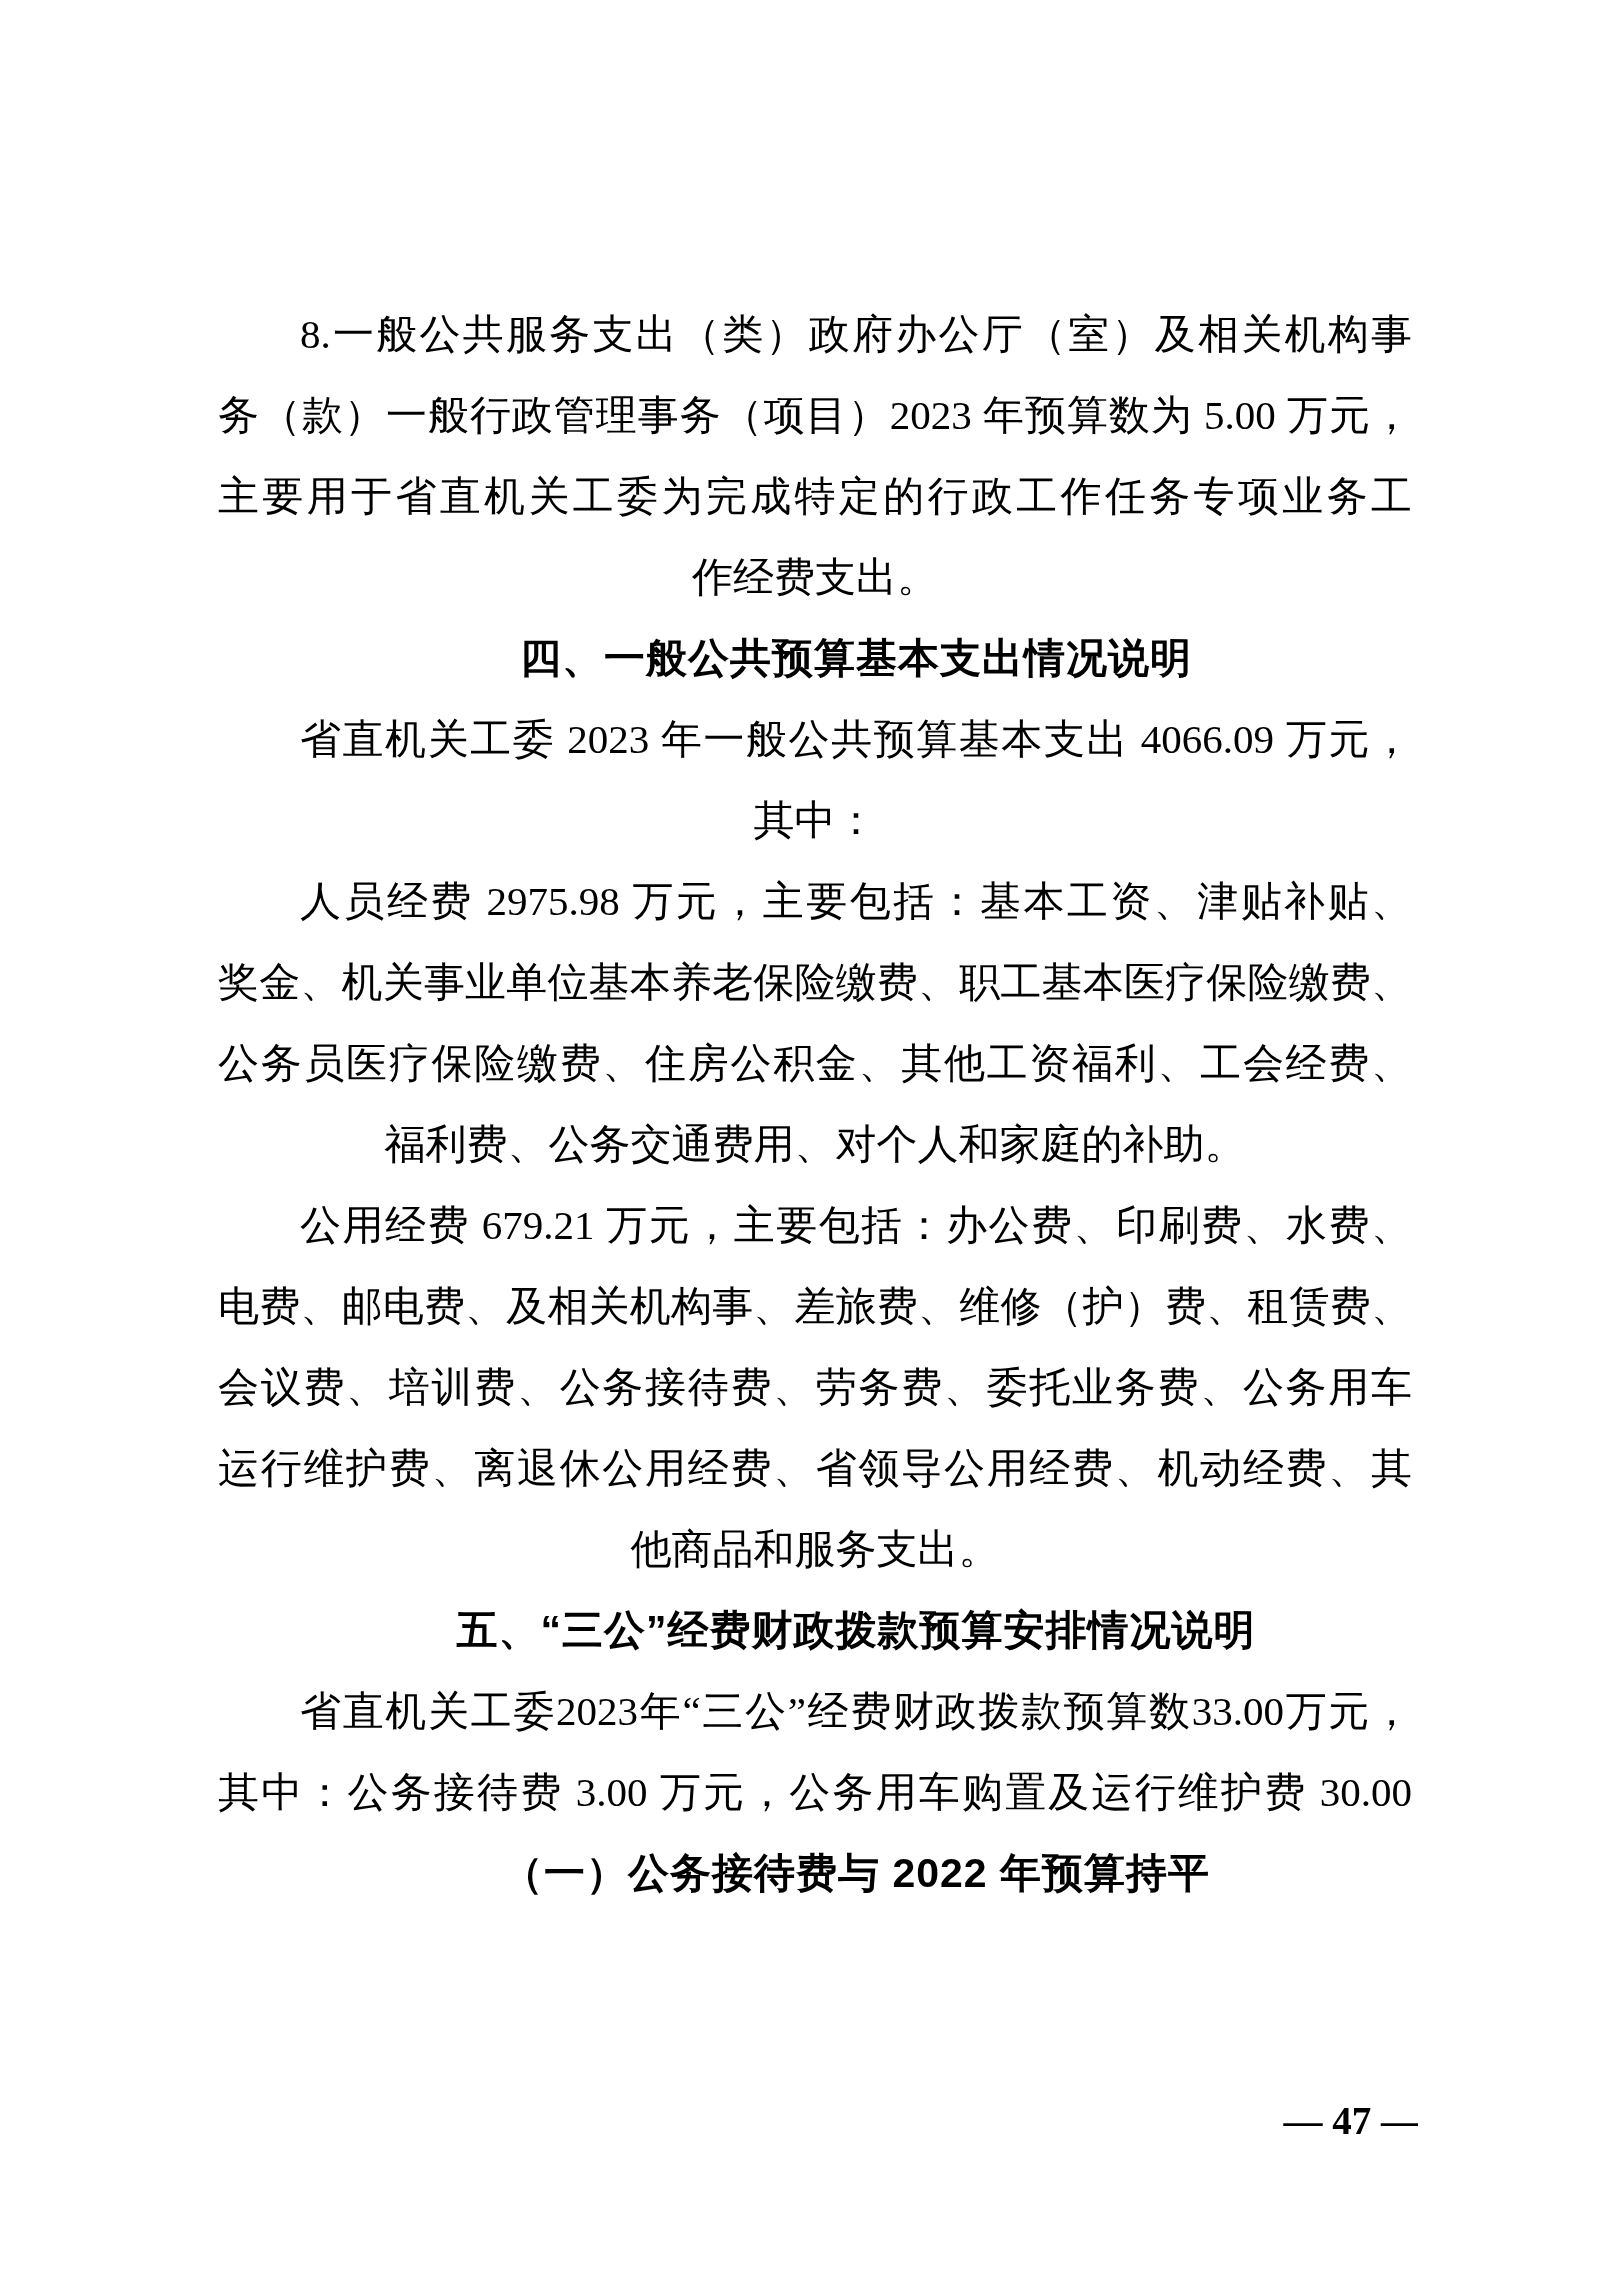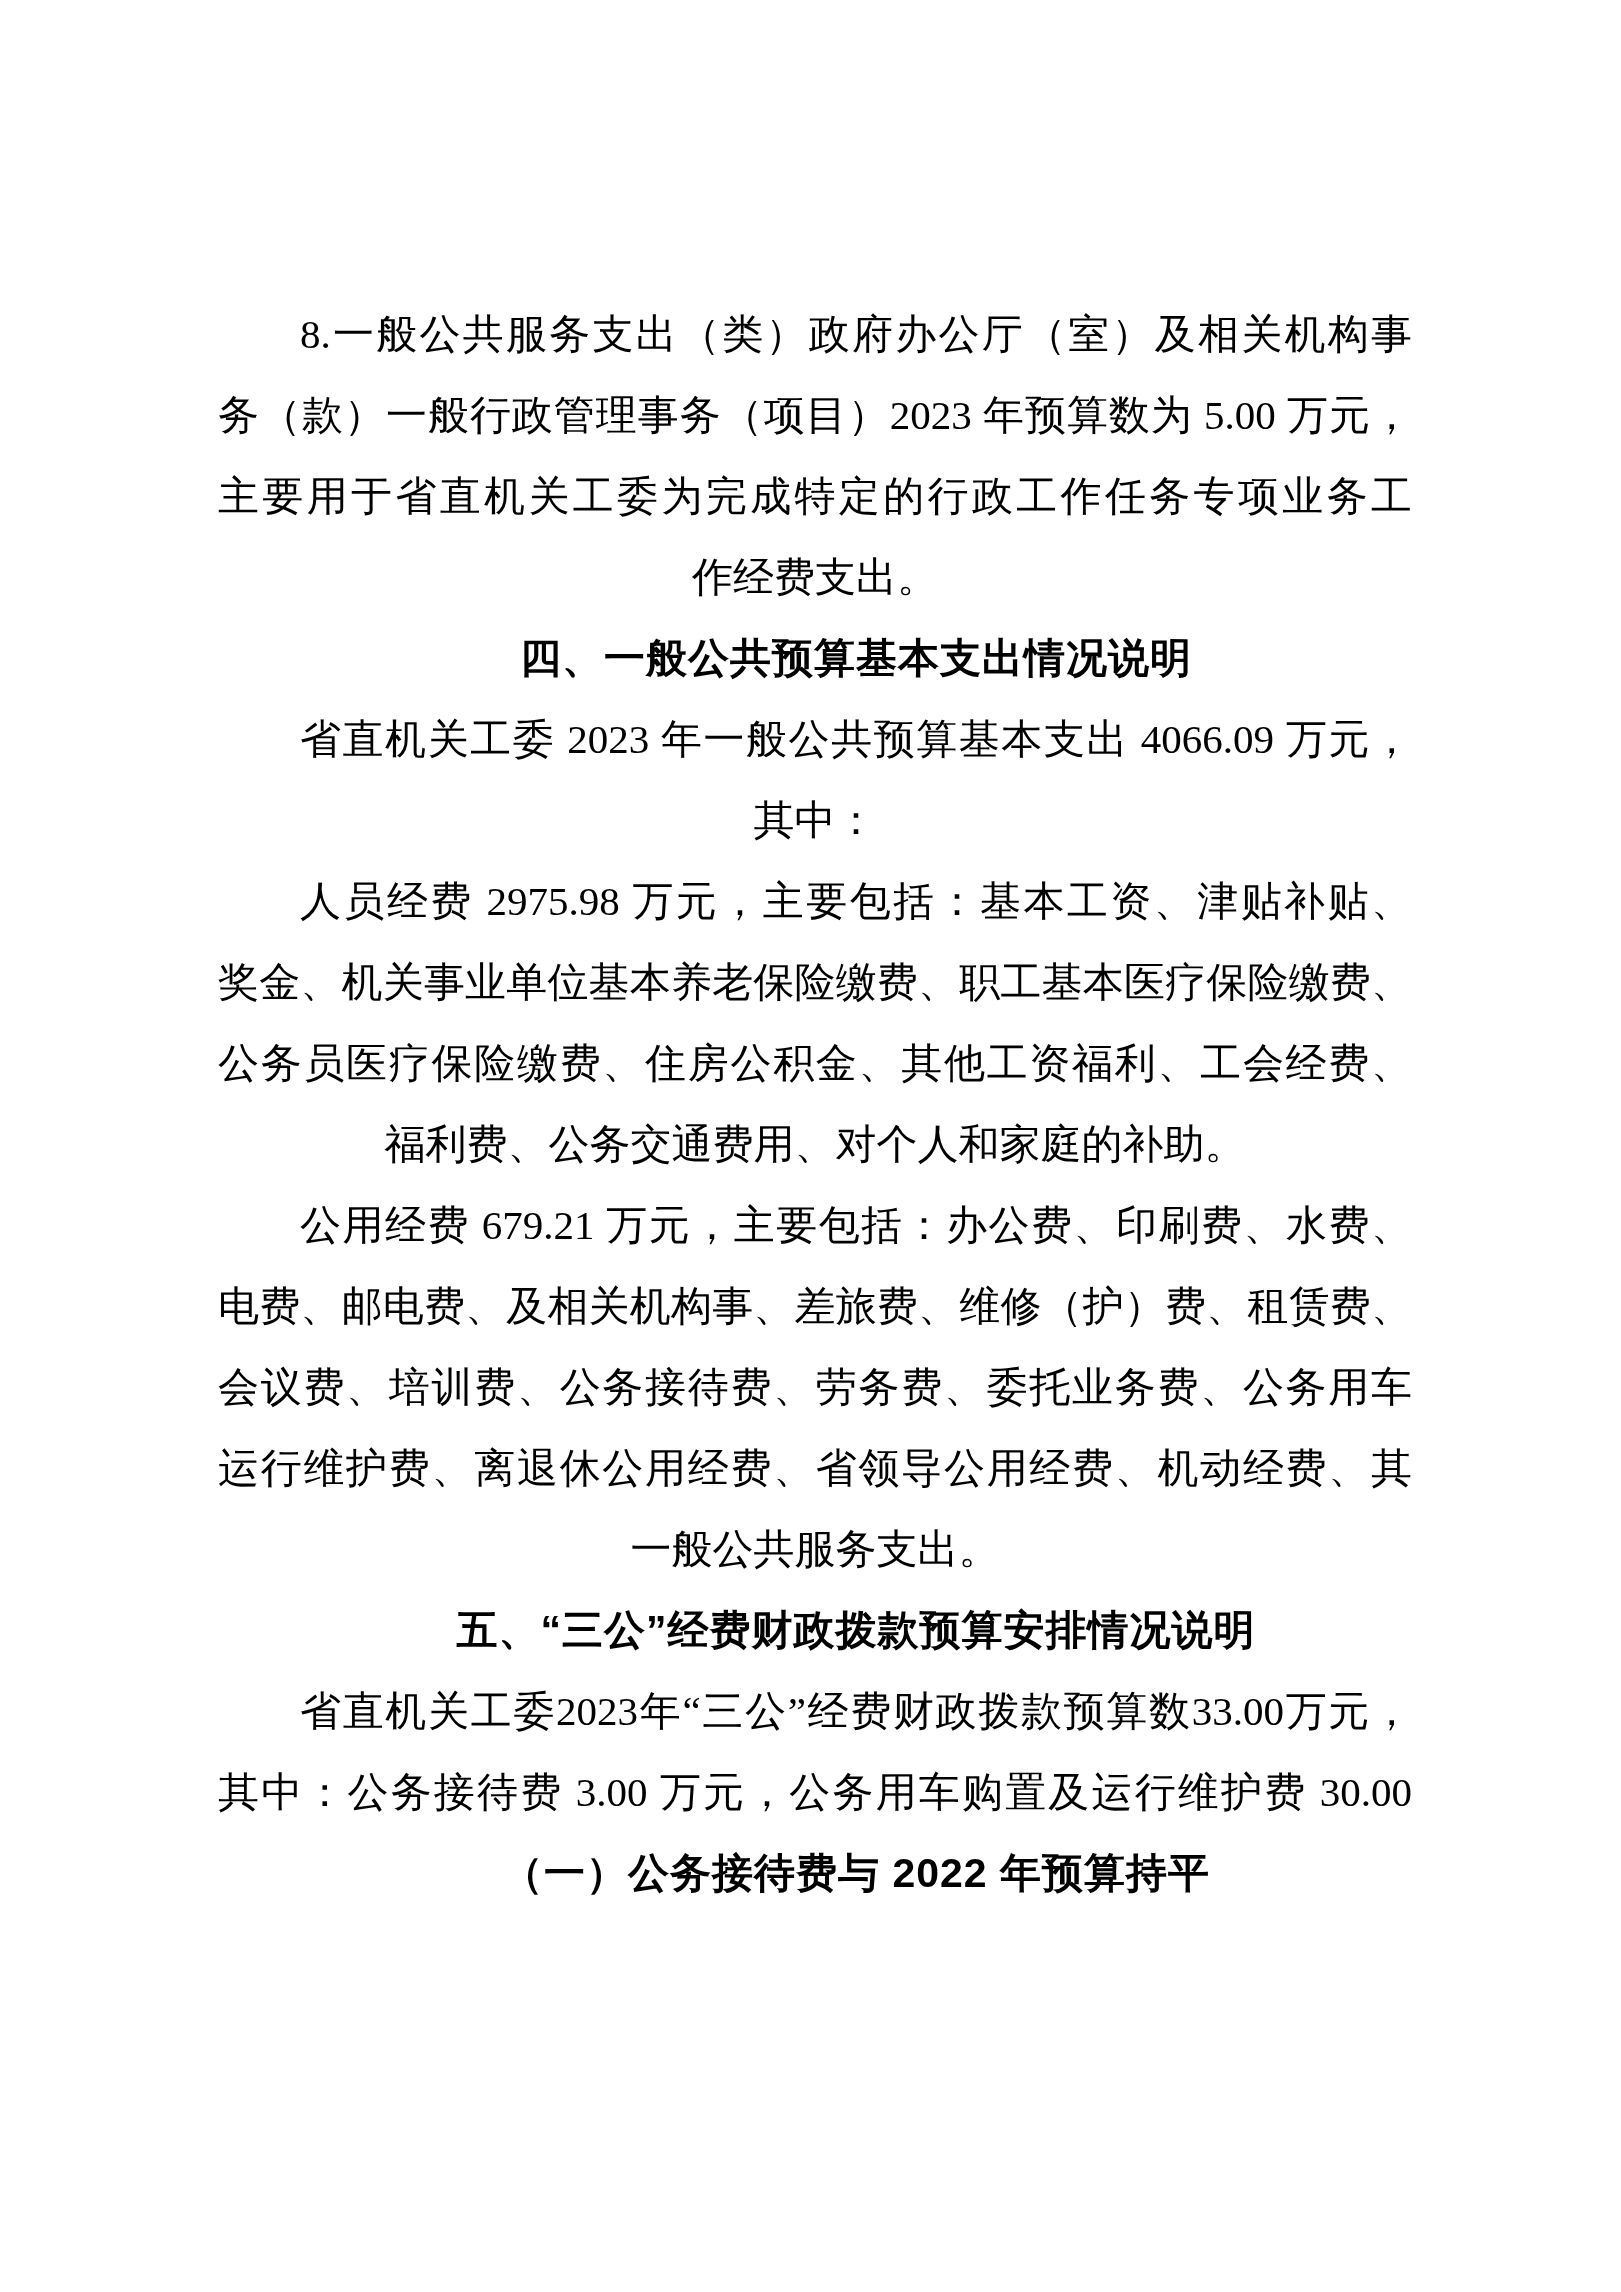--- a/index.html
+++ b/index.html
@@ -74,25 +74,26 @@
 
     <div class="line first justify">人员经费 2975.98 万元，主要包括：基本工资、津贴补贴、</div>
     <div class="line justify">奖金、机关事业单位基本养老保险缴费、职工基本医疗保险缴费、</div>
     <div class="line justify">公务员医疗保险缴费、住房公积金、其他工资福利、工会经费、</div>
     <div class="line">福利费、公务交通费用、对个人和家庭的补助。</div>
 
     <div class="line first justify">公用经费 679.21 万元，主要包括：办公费、印刷费、水费、</div>
     <div class="line justify">电费、邮电费、及相关机构事、差旅费、维修（护）费、租赁费、</div>
     <div class="line justify">会议费、培训费、公务接待费、劳务费、委托业务费、公务用车</div>
     <div class="line justify">运行维护费、离退休公用经费、省领导公用经费、机动经费、其</div>
-    <div class="line">一般公共服务支出。</div>
+    <div class="line">他商品和服务支出。</div>
 
     <div class="line heading">五、“三公”经费财政拨款预算安排情况说明</div>
 
     <div class="line first justify">省直机关工委2023年“三公”经费财政拨款预算数33.00万元，</div>
     <div class="line justify">其中：公务接待费 3.00 万元，公务用车购置及运行维护费 30.00</div>
 
     <div class="line heading">（一）公务接待费与 2022 年预算持平</div>
 
   </div>
 
+  <div class="footer">— 47 —</div>
 </div>
 
 
 </body></html>

